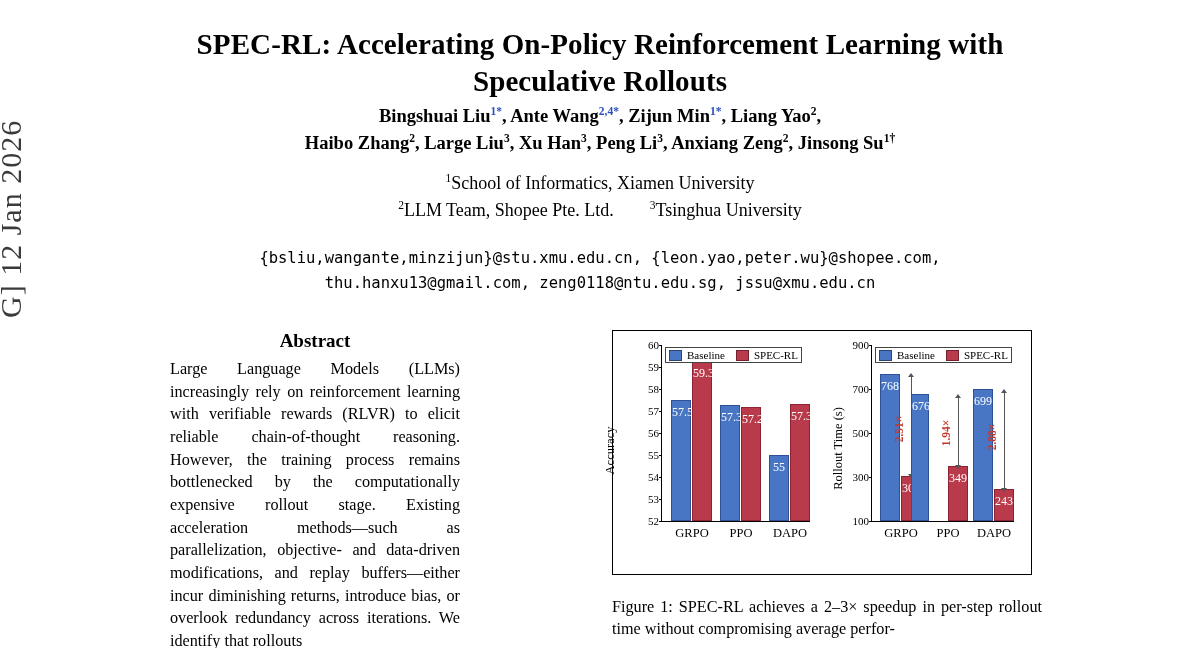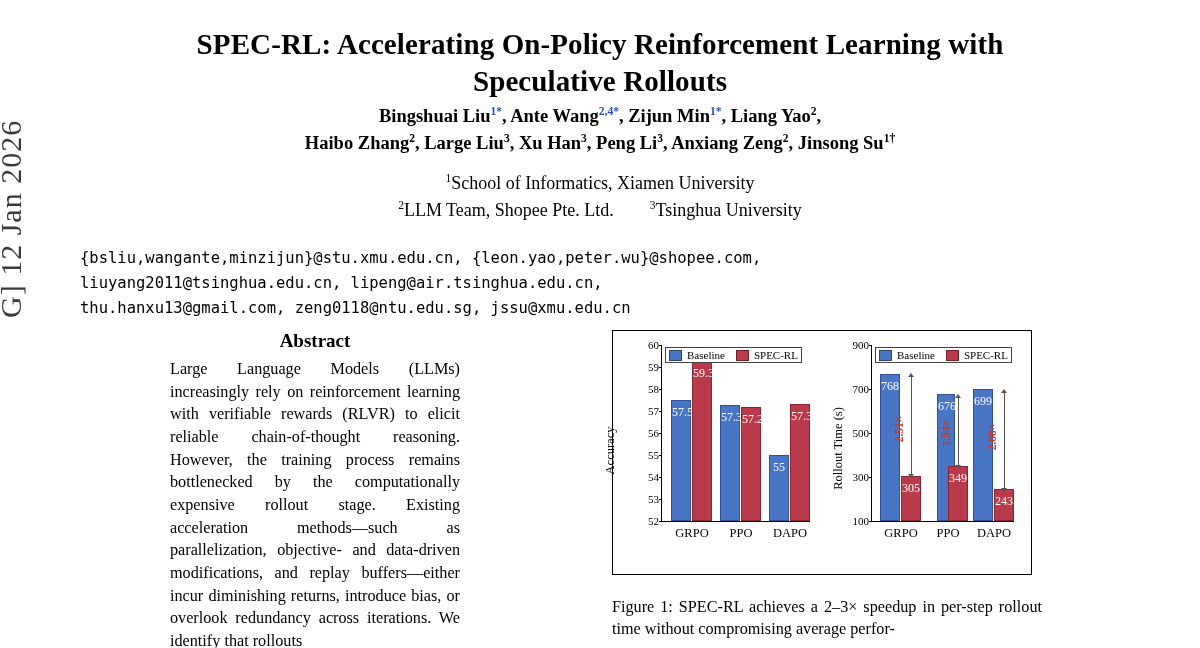--- a/index.html
+++ b/index.html
@@ -79,21 +79,21 @@
     line-height: 1.5;
   }
   .affils sup { font-size: 11.5px; vertical-align: super; }
   .affil-row-2 span.gap { display: inline-block; width: 36px; }
 
   .emails {
     position: absolute;
     left: 80px;
     top: 246px;
     width: 1040px;
-    text-align: left;
+    text-align: center;
     font-family: "DejaVu Sans Mono", monospace;
     font-size: 15.5px;
     line-height: 1.62;
   }
 
   
   .abstract-head {
     position: absolute;
     left: 170px;
     top: 330px;
@@ -269,21 +269,20 @@
     </div>
   </div>
 
   <div class="affils">
     <div><sup>1</sup><span>School of Informatics, Xiamen University</span></div>
     <div class="affil-row-2"><sup>2</sup><span>LLM Team, Shopee Pte. Ltd.</span><span class="gap"></span><sup>3</sup><span>Tsinghua University</span></div>
   </div>
 
   <div class="emails">
     <div>{bsliu,wangante,minzijun}@stu.xmu.edu.cn, {leon.yao,peter.wu}@shopee.com,</div>
-    <div>liuyang2011@tsinghua.edu.cn, lipeng@air.tsinghua.edu.cn,</div>
     <div>thu.hanxu13@gmail.com, zeng0118@ntu.edu.sg, jssu@xmu.edu.cn</div>
   </div>
 
   <div class="abstract-head">Abstract</div>
   <div class="abstract-body">Large Language Models (LLMs) increasingly rely on reinforcement learning with verifiable rewards (RLVR) to elicit reliable chain-of-thought reasoning. However, the training process remains bottlenecked by the computationally expensive rollout stage. Existing acceleration methods—such as parallelization, objective- and data-driven modifications, and replay buffers—either incur diminishing returns, introduce bias, or overlook redundancy across iterations. We identify that rollouts</div>
 
   <div class="figure">
 
     <div class="panel panel-left">
       <div class="axis-title left" style="left:-26px; top:112px;">Accuracy</div>
@@ -363,21 +362,21 @@
         </div>
         <div class="bar spec" style="left:29px; width:20px; height:45px;">
           <span class="bar-label">305</span>
         </div>
         <div class="arrow-line" style="left:39px; top:31px; height:98px;"></div>
         <div class="arrow-head up" style="left:36px; top:28px;"></div>
         <div class="arrow-head down" style="left:36px; top:129px;"></div>
         <div class="speed-label" style="left:14px; top:78px;">2.51×</div>
         <div class="xtick-label" style="left:29px;">GRPO</div>
 
-        <div class="bar baseline" style="left:65px; width:18px; height:127px;">
+        <div class="bar baseline" style="left:39px; width:18px; height:127px;">
           <span class="bar-label">676</span>
         </div>
         <div class="bar spec" style="left:76px; width:20px; height:55px;">
           <span class="bar-label">349</span>
         </div>
         <div class="arrow-line" style="left:86px; top:52px; height:68px;"></div>
         <div class="arrow-head up" style="left:83px; top:49px;"></div>
         <div class="arrow-head down" style="left:83px; top:120px;"></div>
         <div class="speed-label" style="left:61px; top:82px;">1.94×</div>
         <div class="xtick-label" style="left:76px;">PPO</div>

